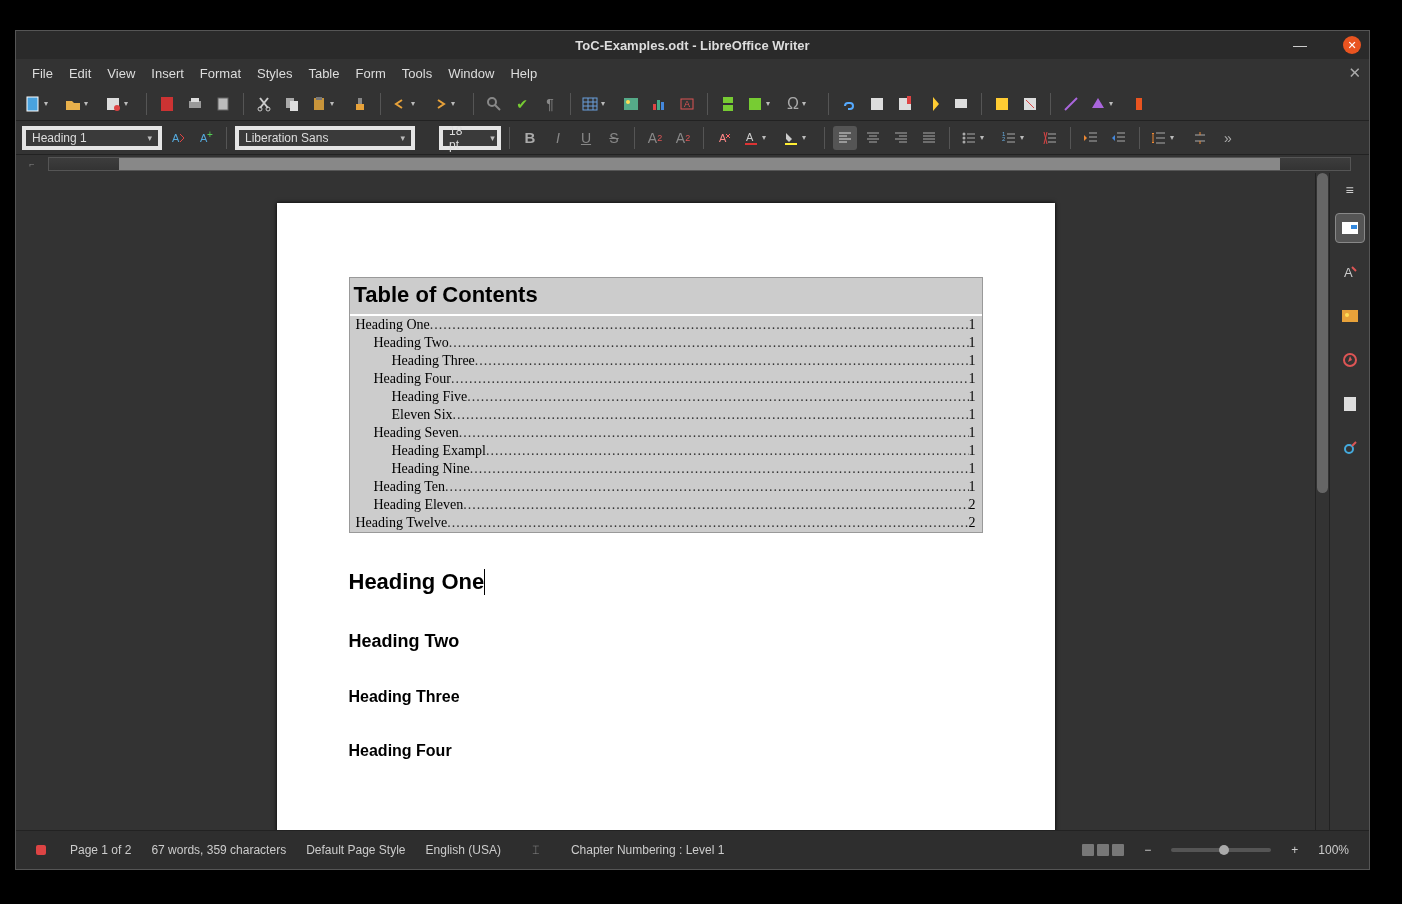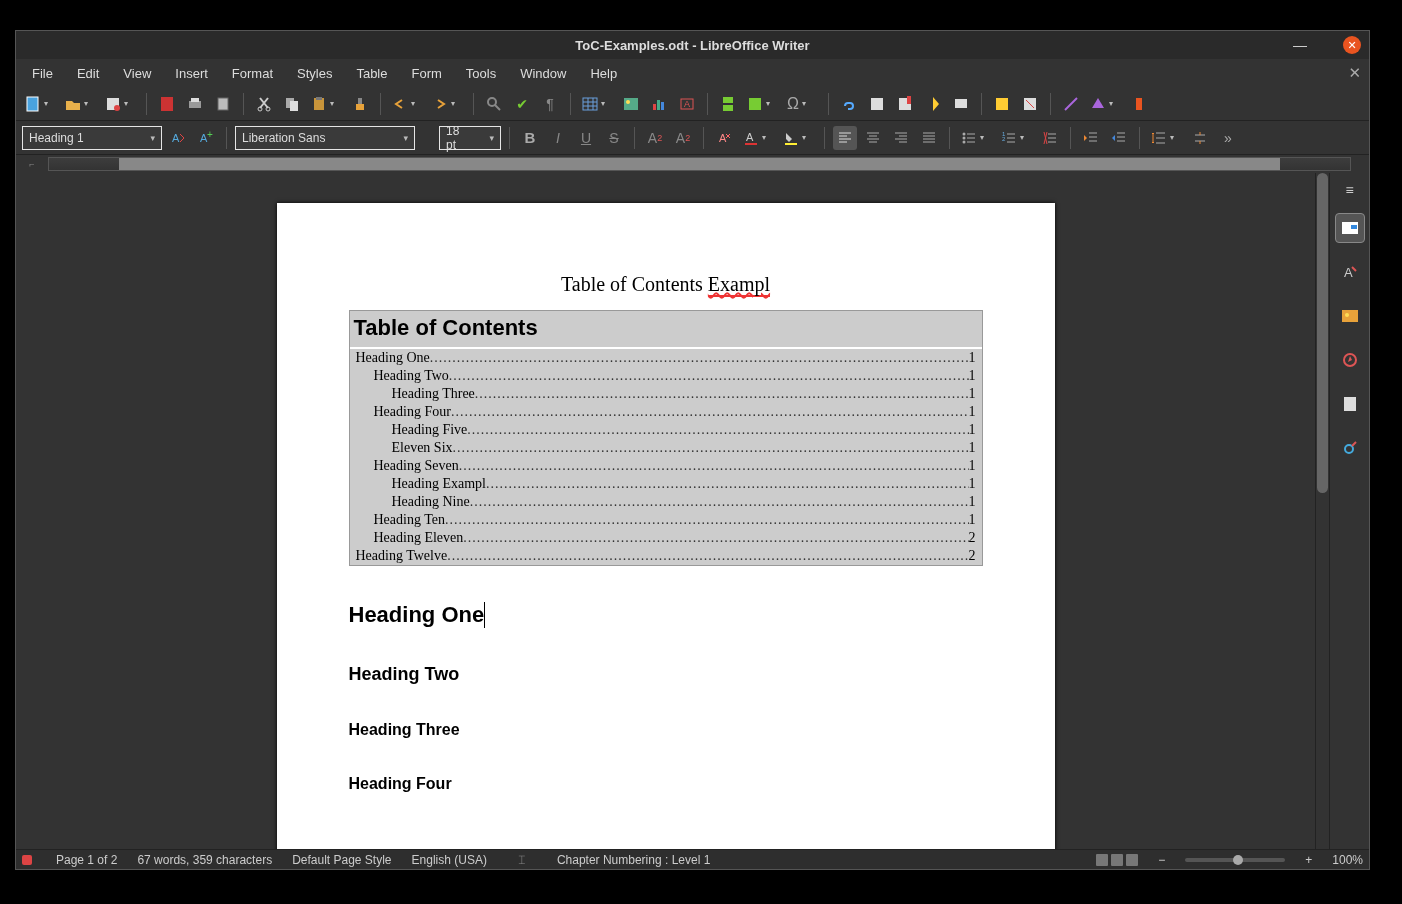--- a/index.html
+++ b/index.html
@@ -2,31 +2,31 @@
 <html><head>
 <meta charset="utf-8">
 <style>
 * { box-sizing: border-box; margin: 0; padding: 0; }
 body { font-family: "Liberation Sans", Arial, sans-serif; background: #000; width: 1402px; height: 904px; overflow: hidden; color: #ddd; font-size: 13px; }
 .window { position: absolute; left: 15px; top: 30px; width: 1355px; height: 840px; background: #333; border: 1px solid #555; display: flex; flex-direction: column; }
 .titlebar { height: 28px; background: #2a2a2a; display: flex; align-items: center; justify-content: center; position: relative; }
 .titlebar .title { font-size: 13px; font-weight: bold; color: #ddd; }
 .titlebar .closebtn { position: absolute; right: 8px; top: 5px; width: 18px; height: 18px; border-radius: 50%; background: #e95420; color: #fff; font-size: 11px; display: flex; align-items: center; justify-content: center; cursor: pointer;}
 .titlebar .minbtn { position: absolute; right: 60px; top: 5px; width: 18px; height: 18px; color: #ccc; font-size: 14px; display:flex; align-items:center; justify-content:center; cursor:pointer;}
-.menubar { height: 28px; display: flex; align-items: center; padding-left: 8px; gap: 8px; position: relative; }
+.menubar { height: 28px; display: flex; align-items: center; padding-left: 8px; gap: 0; position: relative; }
 .menubar span { padding: 4px 8px; cursor: pointer; font-size: 13px; }
 .menubar .menuclose { position: absolute; right: 8px; color: #aaa; font-size: 15px; cursor: pointer; }
 .toolbar { height: 34px; display: flex; align-items: center; padding: 0 6px; gap: 4px; border-bottom: 1px solid #222; }
 .icbtn { width: 24px; height: 24px; display: flex; align-items: center; justify-content: center; cursor: pointer; border-radius: 3px; color: #ccc; font-size: 14px; }
 .icbtn.wdd { width: 36px; justify-content: flex-start; padding-left: 3px; }
 .icbtn.wdd:after { content: "▾"; font-size: 8px; color: #bbb; margin-left: 3px; }
 .sep { width: 1px; height: 22px; background: #555; margin: 0 4px; }
 svg { display: block; }
 .fmtbar { height: 34px; display: flex; align-items: center; padding: 0 6px; gap: 4px; border-bottom: 1px solid #222; }
-.combo { height: 24px; background: #3a3a3a; border: 1px solid #e5e5e5; display: flex; align-items: center; padding: 0 6px; font-size: 12px; color: #ddd; cursor: pointer; gap: 28px; }
+.combo { height: 24px; background: #3a3a3a; border: 4px solid #e5e5e5; display: flex; align-items: center; padding: 0 6px; font-size: 12px; color: #ddd; cursor: pointer; gap: 28px; }
 .combo .dd { margin-left: auto; font-size: 9px; color: #bbb; }
 .para-style { width: 140px; }
 .font-name { width: 180px; }
 .font-size { width: 62px; margin-left: 20px; }
 .ruler-row { height: 18px; background: #333; display: flex; align-items: center; }
 .ruler-corner { width: 32px; height: 18px; display:flex; align-items:center; justify-content:center; font-size: 9px; color:#888; }
 .ruler { flex: 1; height: 14px; background: linear-gradient(#3d3d3d,#333); border: 1px solid #555; position: relative; font-size: 8px; color: #bbb; margin-right: 18px; }
 .ruler .whitearea { position:absolute; left:70px; right:70px; top:0; bottom:0; background:#888; }
 .content-area { flex: 1; display: flex; overflow: hidden; }
 .doc-scroll { flex: 1; background: #333; display: flex; justify-content: center; overflow: hidden; position: relative; }
@@ -47,21 +47,21 @@
 .h2 { font-size: 18px; }
 .h3 { font-size: 16px; }
 .h4 { font-size: 16px; }
 .cursor { border-right: 1px solid #000; }
 .vscroll { width: 14px; background: #333; border-left: 1px solid #222; position: relative; }
 .vscroll .thumb { position: absolute; top: 0; left: 1px; right: 1px; height: 320px; background: #666; border-radius: 6px; }
 .sidebar { width: 40px; background: #333; border-left: 1px solid #222; display: flex; flex-direction: column; align-items: center; padding-top: 8px; gap: 14px; }
 .sidebar .hbtn { width: 22px; height: 18px; display:flex; align-items:center; justify-content:center; cursor:pointer; color:#ccc; font-size:14px;}
 .sidebar .sbbtn { width: 30px; height: 30px; display: flex; align-items:center; justify-content:center; border-radius: 4px; cursor: pointer; color: #ccc; font-size: 15px; }
 .sidebar .sbbtn.active { background: #555; border: 1px solid #888; }
-.statusbar { height: 20px; background: #2e2e2e; border-top: 1px solid #222; display: flex; align-items: center; font-size: 12px; color: #ccc; padding: 0 6px; gap: 20px; position: relative; }
+.statusbar { height: 39px; background: #2e2e2e; border-top: 1px solid #222; display: flex; align-items: center; font-size: 12px; color: #ccc; padding: 0 20px; gap: 20px; position: relative; }
 .statusbar .spacer { flex: 1; }
 .statusbar .zoomslider { width: 100px; height: 4px; background: #555; position: relative; border-radius: 2px; }
 .statusbar .zoomslider .knob { position:absolute; left: 48px; top:-3px; width:10px; height:10px; background:#aaa; border-radius:50%; }
 .modicon { width:10px; height:10px; background:#d44; border-radius:2px; margin-right:4px;}
 .viewic { display:flex; gap:3px; }
 .viewic div { width:12px; height:12px; background:#777; border-radius:1px; cursor:pointer; }
 </style>
 </head>
 <body>
 
@@ -392,23 +392,20 @@
   <div class="ruler-row">
     <div class="ruler-corner">⌐</div>
     <div class="ruler">
       <div class="whitearea"></div>
     </div>
   </div>
 
   <div class="content-area">
     <div class="doc-scroll">
       <div class="page">
-        <div class="doc-title">
-          <span>Table of Contents </span><span class="sp">Exampl</span>
-        </div>
         <div class="toc">
           <div class="toc-title">Table of Contents</div>
           <div id="toc-entries">
               <div class="toc-entry ind-0">
                 <span class="txt">Heading One</span>
                 <span class="dots">............................................................................................................................................................................................................................................................................................................</span>
                 <span class="pg">1</span>
               </div>
               <div class="toc-entry ind-1">
                 <span class="txt">Heading Two</span>

